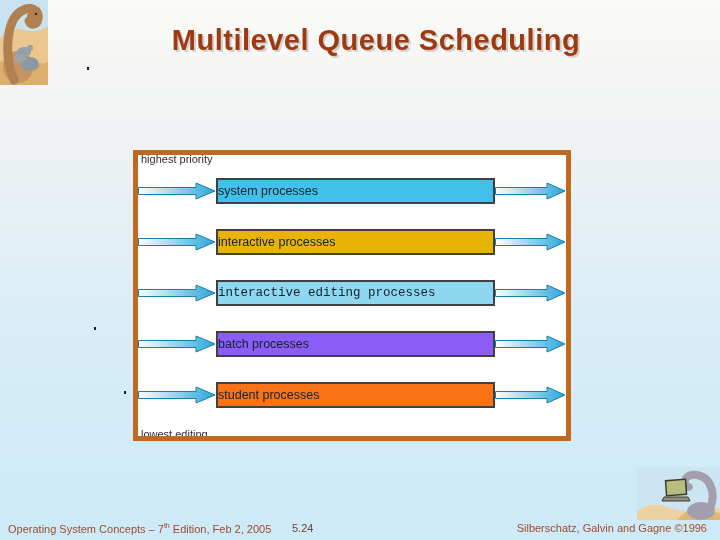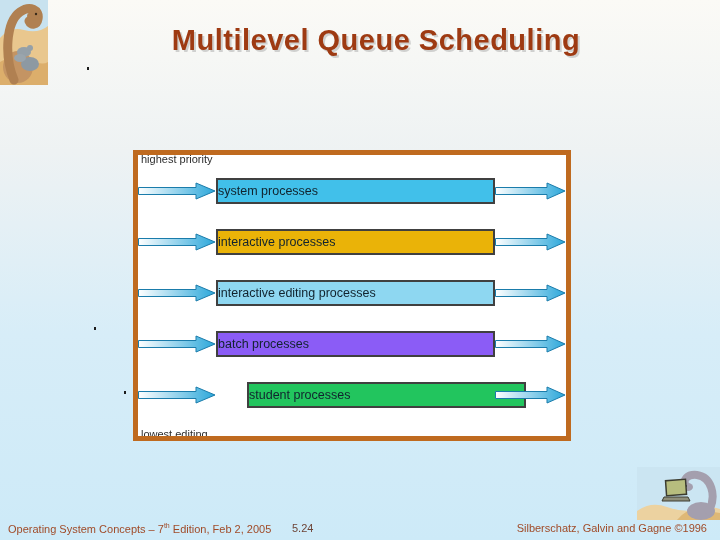--- a/index.html
+++ b/index.html
@@ -104,41 +104,41 @@
       <div class="q-box" style="background: #eab308;">interactive processes</div>
       <svg class="arrow out" width="71" height="18" viewBox="0 0 71 18">
         <polygon points="0.5,5.5 52,5.5 52,1 70,9 52,17 52,12.5 0.5,12.5" fill="url(#arrowGrad)" stroke="#1a7cab" stroke-width="1"></polygon>
       </svg>
     </div>
 
     <div class="queue-row" style="top:125px;">
       <svg class="arrow in" width="78" height="18" viewBox="0 0 78 18">
         <polygon points="0.5,5.5 58,5.5 58,1 77,9 58,17 58,12.5 0.5,12.5" fill="url(#arrowGrad)" stroke="#1a7cab" stroke-width="1"></polygon>
       </svg>
-      <div class="q-box" style="background: rgb(142, 215, 241);">interactive editing processes</div>
+      <div class="q-box" style="background: rgb(142, 215, 241); font-family: Liberation Mono, monospace;">interactive editing processes</div>
       <svg class="arrow out" width="71" height="18" viewBox="0 0 71 18">
         <polygon points="0.5,5.5 52,5.5 52,1 70,9 52,17 52,12.5 0.5,12.5" fill="url(#arrowGrad)" stroke="#1a7cab" stroke-width="1"></polygon>
       </svg>
     </div>
 
     <div class="queue-row" style="top:176px;">
       <svg class="arrow in" width="78" height="18" viewBox="0 0 78 18">
         <polygon points="0.5,5.5 58,5.5 58,1 77,9 58,17 58,12.5 0.5,12.5" fill="url(#arrowGrad)" stroke="#1a7cab" stroke-width="1"></polygon>
       </svg>
       <div class="q-box" style="background: #8b5cf6;">batch processes</div>
       <svg class="arrow out" width="71" height="18" viewBox="0 0 71 18">
         <polygon points="0.5,5.5 52,5.5 52,1 70,9 52,17 52,12.5 0.5,12.5" fill="url(#arrowGrad)" stroke="#1a7cab" stroke-width="1"></polygon>
       </svg>
     </div>
 
     <div class="queue-row" style="top:227px;">
       <svg class="arrow in" width="78" height="18" viewBox="0 0 78 18">
         <polygon points="0.5,5.5 58,5.5 58,1 77,9 58,17 58,12.5 0.5,12.5" fill="url(#arrowGrad)" stroke="#1a7cab" stroke-width="1"></polygon>
       </svg>
-      <div class="q-box" style="background: #22c55e; margin-left: 31px;">student processes</div>
+      <div class="q-box" style="background: #f97316;">student processes</div>
       <svg class="arrow out" width="71" height="18" viewBox="0 0 71 18">
         <polygon points="0.5,5.5 52,5.5 52,1 70,9 52,17 52,12.5 0.5,12.5" fill="url(#arrowGrad)" stroke="#1a7cab" stroke-width="1"></polygon>
       </svg>
     </div>
 
     <div class="priority-label bottom">lowest editing</div>
   </div>
 
   <div class="corner-img br">
     <svg width="83" height="53" viewBox="0 0 83 53">

